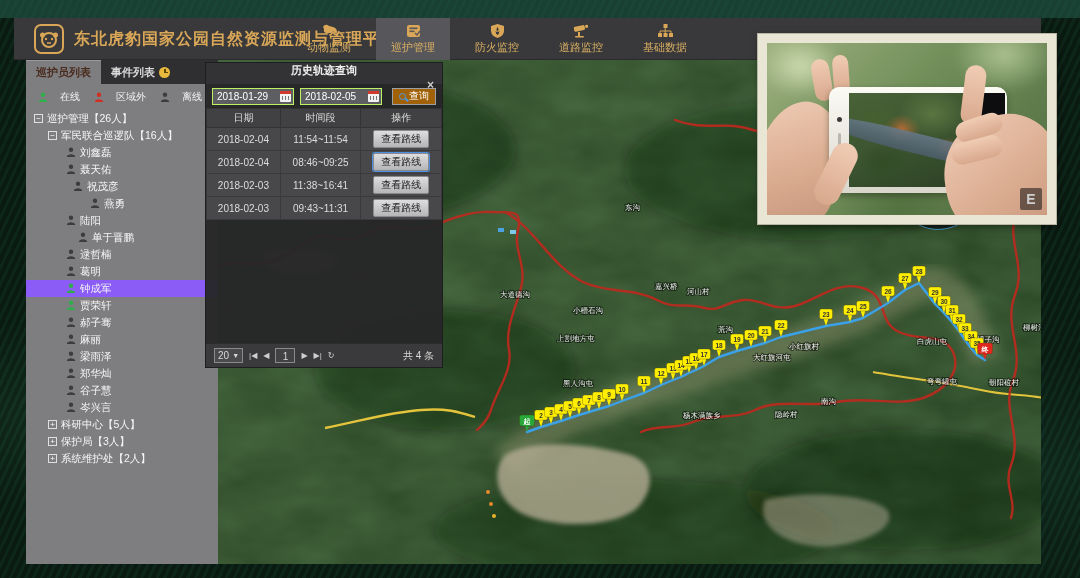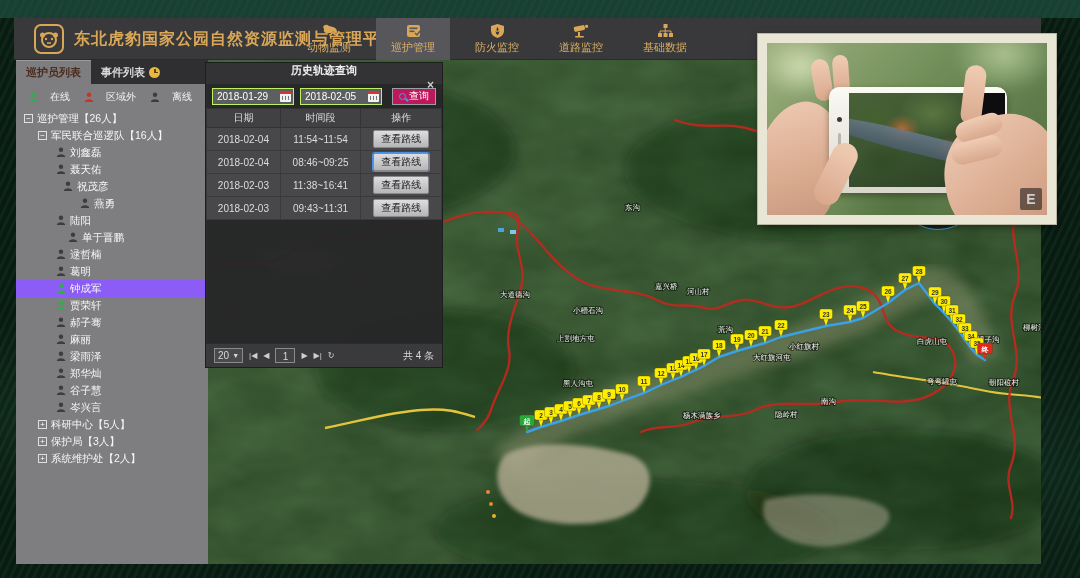--- a/index.html
+++ b/index.html
@@ -18,21 +18,21 @@
   .hdr { position:absolute; left:0; top:0; width:100%; height:42px; background:#39393b; border-bottom:1px solid #2a2a2c; }
   .logo { position:absolute; left:20px; top:6px; width:30px; height:30px; border:2px solid #d9a757; border-radius:7px; }
   .logo svg { position:absolute; left:1px; top:1px; }
   .app-title { position:absolute; left:60px; top:11px; font-size:16px; font-weight:bold; color:#d9a757; letter-spacing:1px; }
   .nav { position:absolute; left:278px; top:0; height:42px; display:flex; }
   .nav-item { width:74px; height:42px; display:flex; flex-direction:column; align-items:center; justify-content:center; gap:2px; cursor:pointer; margin-right:10px; }
   .nav-item.active { background:#57575b; }
   .nav-item .nicon { height:15px; display:flex; align-items:center; }
   .nav-item .nlabel { font-size:11px; color:#d9ae62; }
   
-  .side { position:absolute; left:2px; top:42px; width:192px; height:504px; background:#7e7e80; overflow:hidden; }
+  .side { position:absolute; left:12px; top:42px; width:192px; height:504px; background:#7e7e80; overflow:hidden; }
   .tabstrip { position:absolute; left:0; top:0; width:100%; height:24px; background:#2f2f31; display:flex; }
   .tab { height:24px; display:flex; align-items:center; padding:0 10px; font-size:11px; font-weight:bold; cursor:pointer; }
   .tab.active { background:#7e7e80; color:#4a2c1e; border-top:1px solid #9a9a9a; }
   .tab.idle { color:#d8d8d8; gap:4px; }
   .clock-ic { width:11px; height:11px; border-radius:50%; background:#e8b93c; position:relative; }
   .clock-ic::after { content:""; position:absolute; left:5px; top:2px; width:1.5px; height:4px; background:#5a4408; }
   .clock-ic::before { content:""; position:absolute; left:5px; top:5px; width:3.5px; height:1.5px; background:#5a4408; }
   .legend { position:absolute; left:0; top:28px; width:100%; height:18px; display:flex; gap:14px; padding-left:12px; align-items:center; }
   .legend .li { display:flex; align-items:center; gap:12px; font-size:10px; color:#f2f2f2; }
   .tree { position:absolute; left:0; top:50px; width:100%; font-size:10.5px; color:#f6f6f6; }
@@ -43,21 +43,21 @@
   
   .panel { position:absolute; left:191px; top:44px; width:238px; height:306px; background:rgba(38,38,40,.96); border:1px solid #1e1e20; z-index:30; }
   .ptitle { height:21px; background:#333335; display:flex; align-items:center; padding:0 8px; font-size:11px; font-weight:bold; color:#eee;flex-direction:column; }
   .pclose { margin-left:auto; color:#ccc; font-size:12px; cursor:pointer; }
   .daterow { height:24px; display:flex; align-items:center; gap:6px; padding:0 6px; }
   .dinput { width:82px; height:17px; background:#5d5e62; border:1px solid #bef264; display:flex; align-items:center; font-size:10px; color:#fff; padding:0 2px 0 4px; }
   .cal { margin-left:auto; width:11px; height:11px; background:#f2f2f2; border-radius:1px; position:relative; }
   .cal::before { content:""; position:absolute; left:0; top:0; width:100%; height:3px; background:#d03a2e; }
   .cal::after { content:""; position:absolute; left:2px; top:5px; width:7px; height:4px;
     background:linear-gradient(90deg,#777 0 1px,transparent 1px 3px,#777 3px 4px,transparent 4px 6px,#777 6px 7px); }
-  .qbtn { margin-left:auto; height:17px; background:#be185d; border:1px solid #9aa0a6; color:#fff; font-size:10px; display:flex; align-items:center; gap:3px; padding:0 6px; cursor:pointer; }
+  .qbtn { margin-left:auto; height:17px; background:#a16207; border:1px solid #9aa0a6; color:#fff; font-size:10px; display:flex; align-items:center; gap:3px; padding:0 6px; cursor:pointer; }
   .mag { width:7px; height:7px; border:1.5px solid #4a9ae8; border-radius:50%; position:relative; }
   .mag::after { content:""; position:absolute; left:5px; top:5px; width:4px; height:1.5px; background:#4a9ae8; transform:rotate(45deg); }
   table.ttable { width:100%; border-collapse:collapse; font-size:10px; color:#ddd; }
   .ttable th { background:#414143; font-weight:normal; height:19px; border:1px solid #333335; }
   .ttable td { background:#48484a; height:23px; text-align:center; border:1px solid #3a3a3c; }
   .route-btn { background:linear-gradient(180deg,#dedee0,#b6b6b8); border:1px solid #8a8a8c; border-radius:2px; font-size:10px; color:#222; padding:1px 7px; cursor:pointer; }
   .route-btn.focus { box-shadow:0 0 0 1px #4a90e2; }
   .pager { position:absolute; left:0; bottom:0; width:100%; height:24px; background:#3a3a3c; border-top:1px solid #2c2c2e; display:flex; align-items:center; gap:6px; padding:0 8px; font-size:10px; color:#d8d8d8; }
   .psel { background:#4a4a4c; border:1px solid #8a8a8c; padding:0 3px; height:15px; display:flex; align-items:center; gap:3px; cursor:pointer; }
   .psel .car { font-size:7px; }

